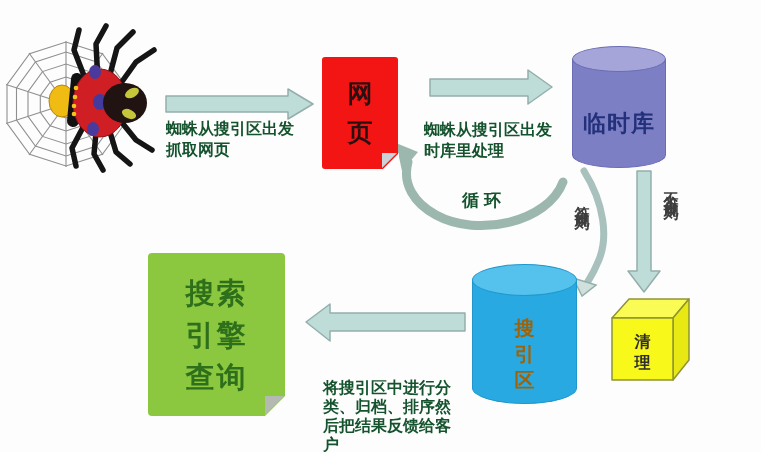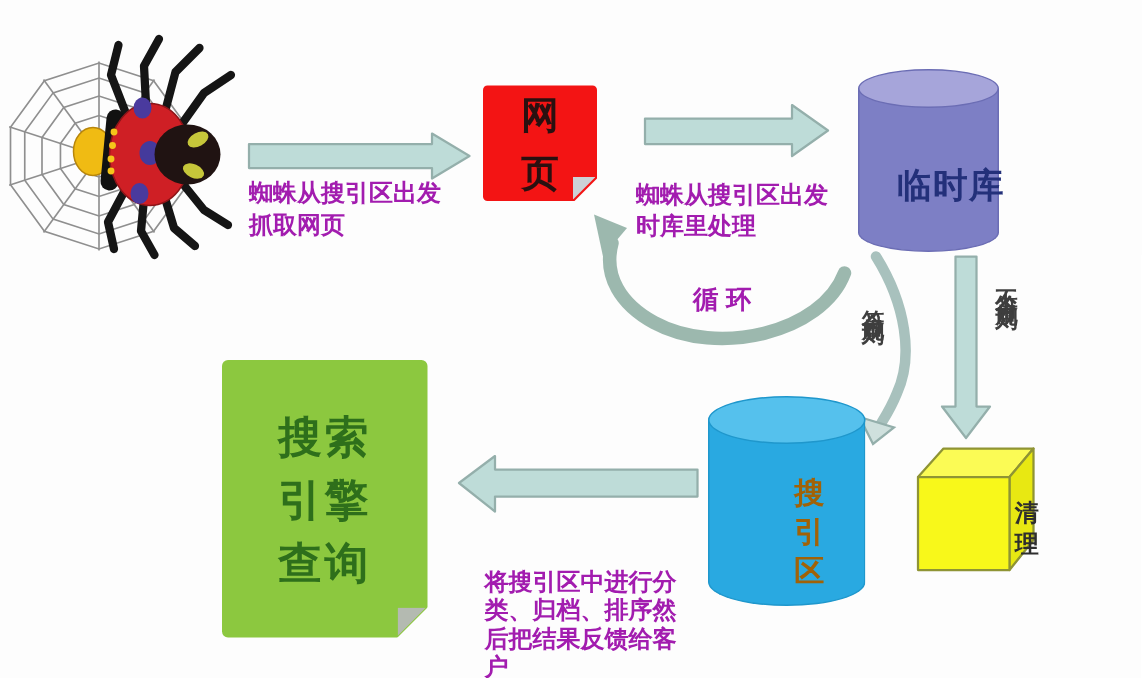--- a/index.html
+++ b/index.html
@@ -1,66 +1,66 @@
 <!DOCTYPE html>
 <html><head>
 <meta charset="utf-8">
 <style>
   html,body{margin:0;padding:0;background:#ffffff;}
   #stage{position:relative;width:761px;height:452px;background:#fdfdfd;overflow:hidden;
          font-family:"DejaVu Sans","Liberation Sans",sans-serif;}
   #vector-layer{position:absolute;left:0;top:0;width:761px;height:452px;}
 
-  .note{position:absolute;color:#a21caf;font-weight:600;white-space:pre-line;}
+  .note{position:absolute;color:#14532d;font-weight:600;white-space:pre-line;}
   .note-h{font-size:16px;line-height:21px;}
   .note-v{writing-mode:vertical-rl;text-orientation:upright;font-size:15px;font-weight:600;
           color:#3e3e3e;letter-spacing:3px;}
 
   
   .page-node{position:absolute;display:flex;align-items:center;justify-content:center;}
   .page-node .fold-cut{position:absolute;right:-1px;bottom:-1px;background:#fdfdfd;
           clip-path:polygon(100% 0,100% 100%,0 100%);}
   .page-node .fold-flap{position:absolute;clip-path:polygon(0 0,100% 0,0 100%);}
   .stacked{text-align:center;word-break:break-all;line-break:anywhere;}
 
-  #node-webpage{left:322px;top:57px;width:76px;height:77px;background:#f31414;border-radius:3px;}
+  #node-webpage{left:322px;top:57px;width:76px;height:112px;background:#f31414;border-radius:3px;}
   #node-webpage .stacked{width:30px;font-size:25px;line-height:39px;font-weight:bold;color:#2a1010;}
   #node-webpage .fold-cut{width:17px;height:17px;}
   #node-webpage .fold-flap{right:1px;bottom:1px;width:15px;height:15px;background:#ccd2d6;}
 
-  #node-query{left:148px;top:240px;width:137px;height:185px;background:#8cc83f;border-radius:4px;}
+  #node-query{left:148px;top:253px;width:137px;height:163px;background:#8cc83f;border-radius:4px;}
   #node-query .stacked{width:64px;font-size:29px;line-height:42px;font-weight:bold;color:#2e6f1b;letter-spacing:2px;}
   #node-query .fold-cut{width:22px;height:22px;}
   #node-query .fold-flap{right:1px;bottom:1px;width:19px;height:19px;background:#b4bab1;}
 
   
   .cylinder{position:absolute;}
   .cyl-top{position:absolute;left:0;top:0;width:100%;border-radius:50%;box-sizing:border-box;}
   .cyl-body{position:absolute;left:0;width:100%;box-sizing:border-box;}
-  .cyl-label{position:absolute;left:15px;top:0;width:100%;height:100%;display:flex;
-             align-items:center;justify-content:center;}
+  .cyl-label{position:absolute;left:0;top:0;width:100%;height:100%;display:flex;
+             align-items:center;justify-content:center;font-family:Liberation Serif, serif;}
 
   #node-temp{left:572px;top:46px;width:94px;height:122px;}
   #node-temp .cyl-top{height:26px;background:#a6a5da;border:1px solid #6b6db4;}
   #node-temp .cyl-body{top:13px;height:109px;background:#7d7fc5;border-left:1px solid #6b6db4;
         border-right:1px solid #6b6db4;border-bottom:1px solid #6b6db4;
         border-radius:0 0 50% 50% / 0 0 13px 13px;}
   #node-temp .cyl-label{padding-top:16px;font-size:23px;font-weight:bold;color:#23307a;letter-spacing:1px;}
 
   #node-index{left:472px;top:264px;width:105px;height:140px;}
   #node-index .cyl-top{height:32px;background:#55c1ed;border:1px solid #1f97cc;}
   #node-index .cyl-body{top:16px;height:124px;background:#29a9e1;border-left:1px solid #1f97cc;
         border-right:1px solid #1f97cc;border-bottom:1px solid #1f97cc;
         border-radius:0 0 50% 50% / 0 0 16px 16px;}
   #node-index .cyl-label{padding-top:20px;}
   #node-index .stacked{width:26px;font-size:20px;line-height:26px;font-weight:bold;color:#a16207;}
 
   
   #cleanup-label{position:absolute;left:612px;top:320px;width:61px;height:64px;display:flex;
-        align-items:center;justify-content:center;padding-left:42px;}
+        align-items:center;justify-content:center;}
   #cleanup-label .stacked{width:22px;font-size:16px;line-height:21px;font-weight:bold;color:#2e2e2e;}
 </style>
 </head>
 <body>
 
 <div id="stage">
 
   <svg id="vector-layer" viewBox="0 0 761 452" xmlns="http://www.w3.org/2000/svg">
 
     <g id="web-group" stroke="#8f8f8f" stroke-width="1.1" fill="none">

